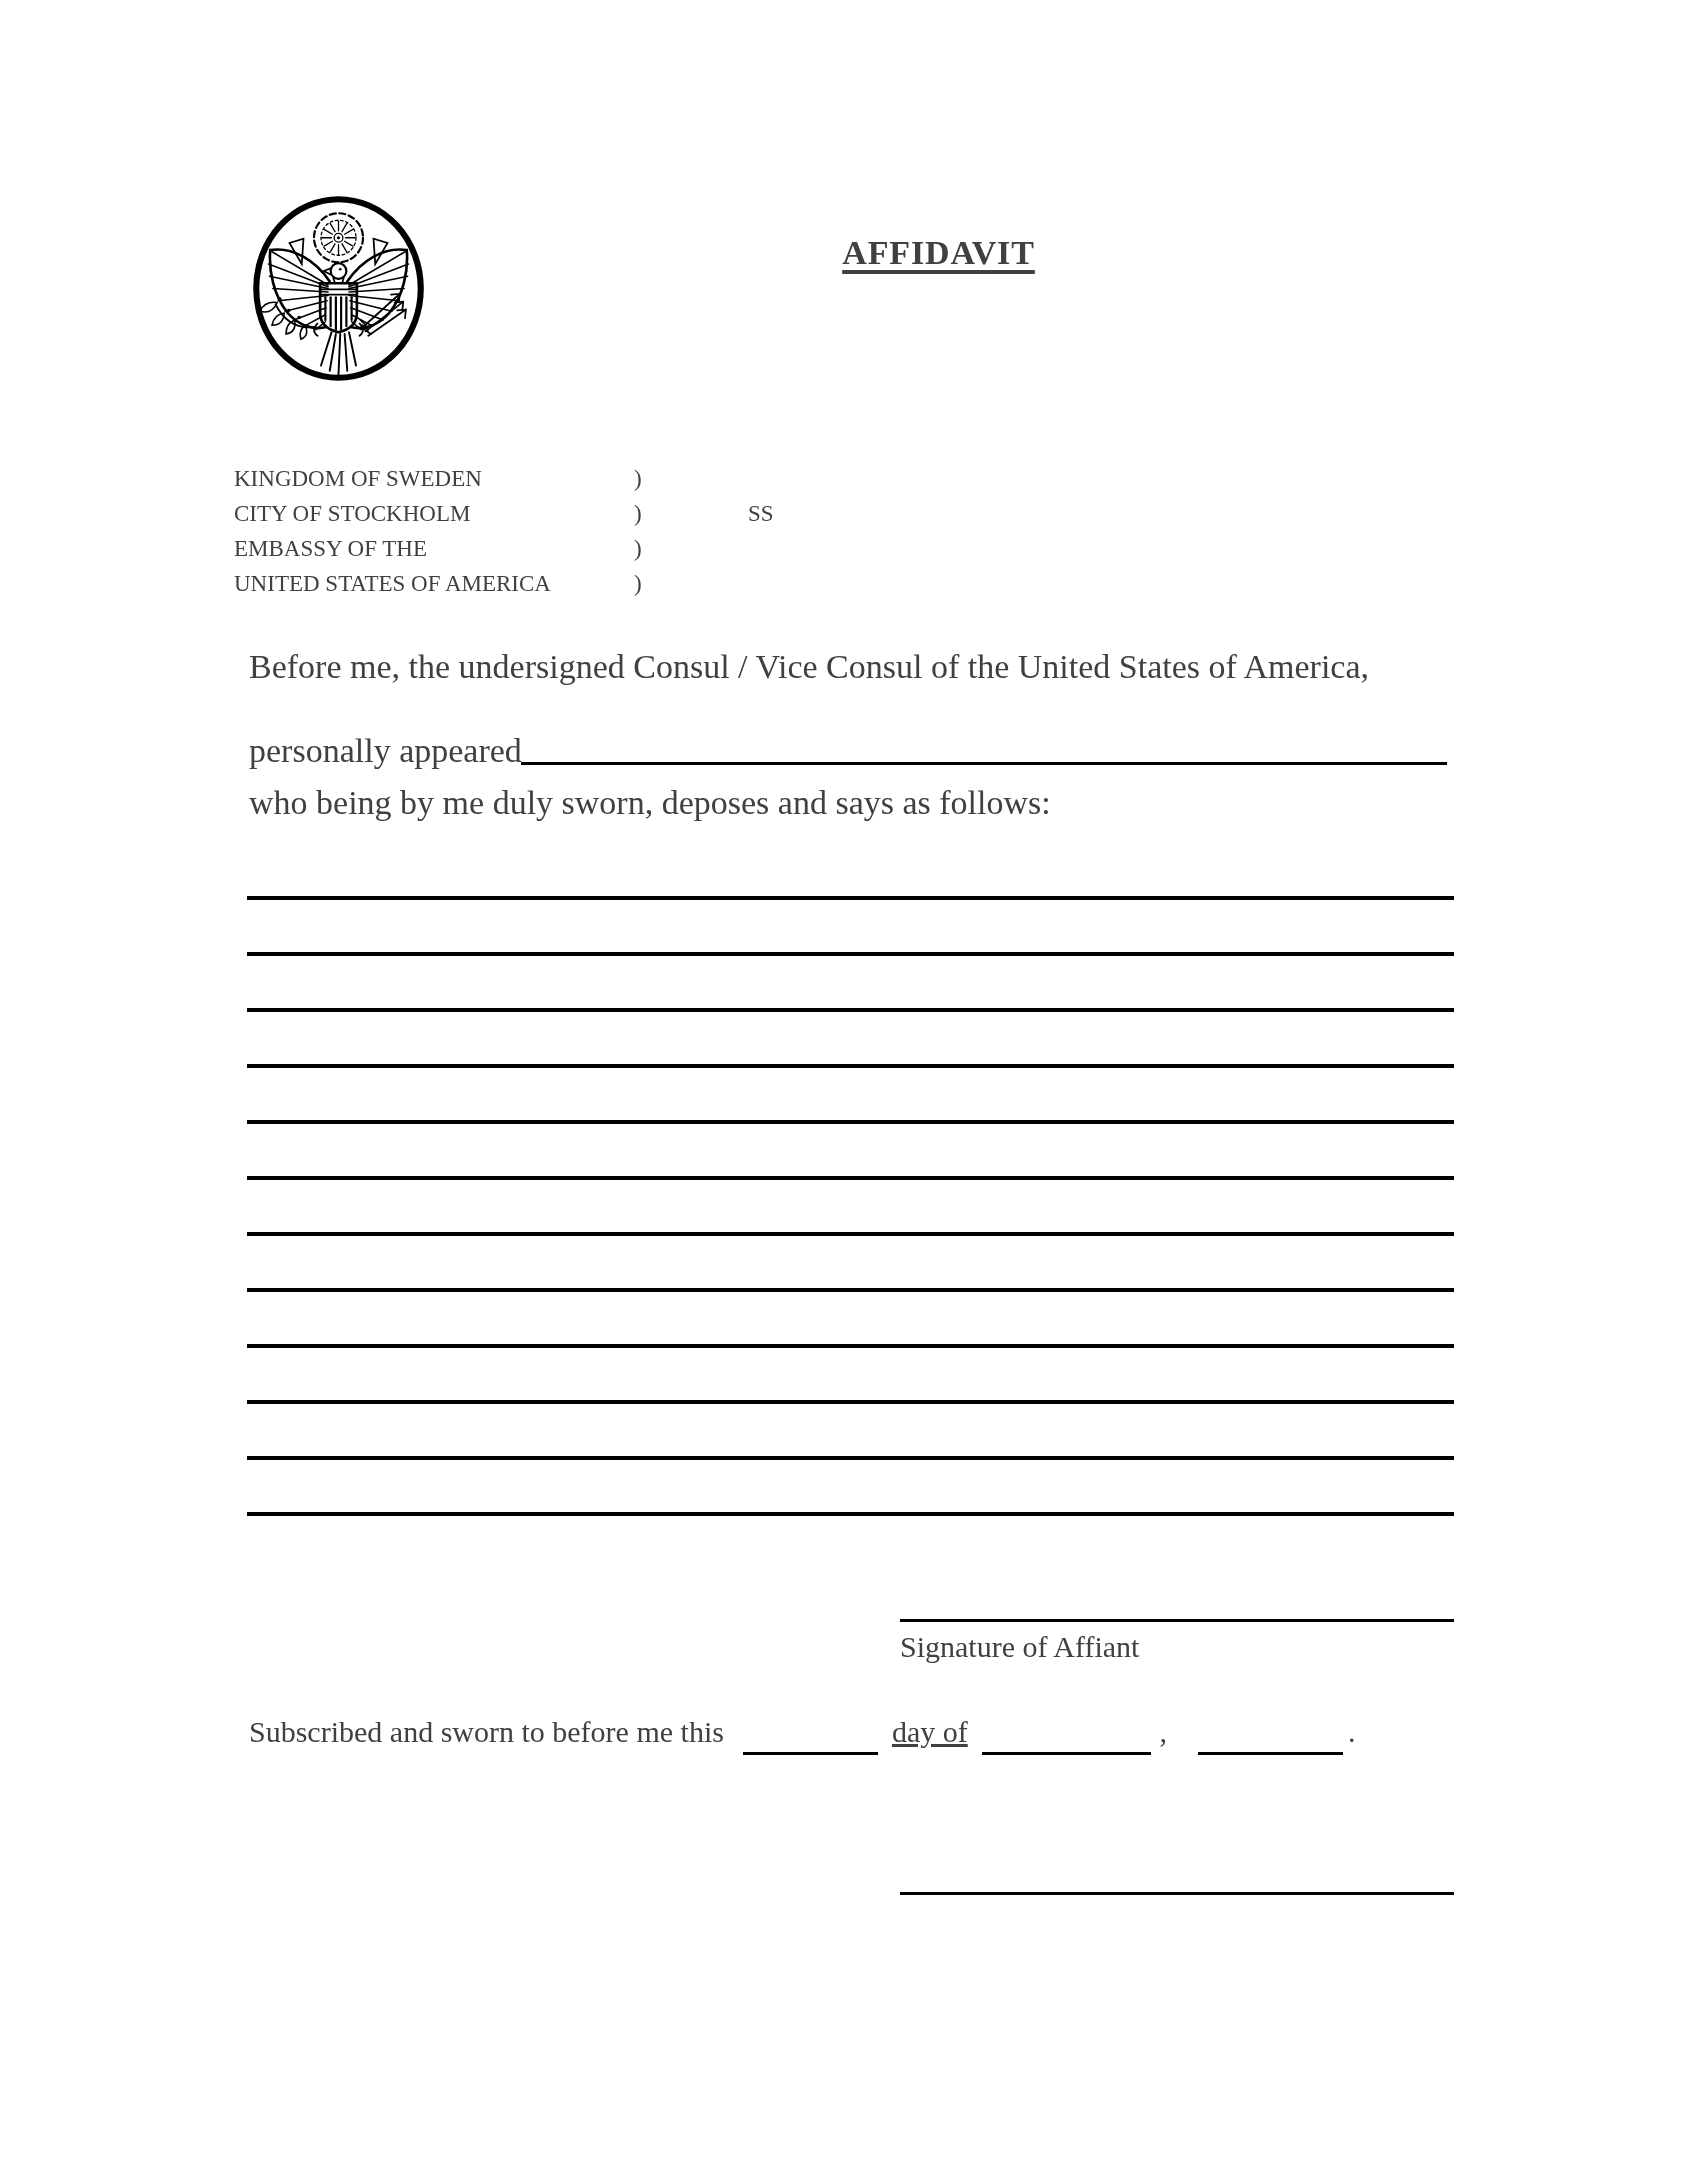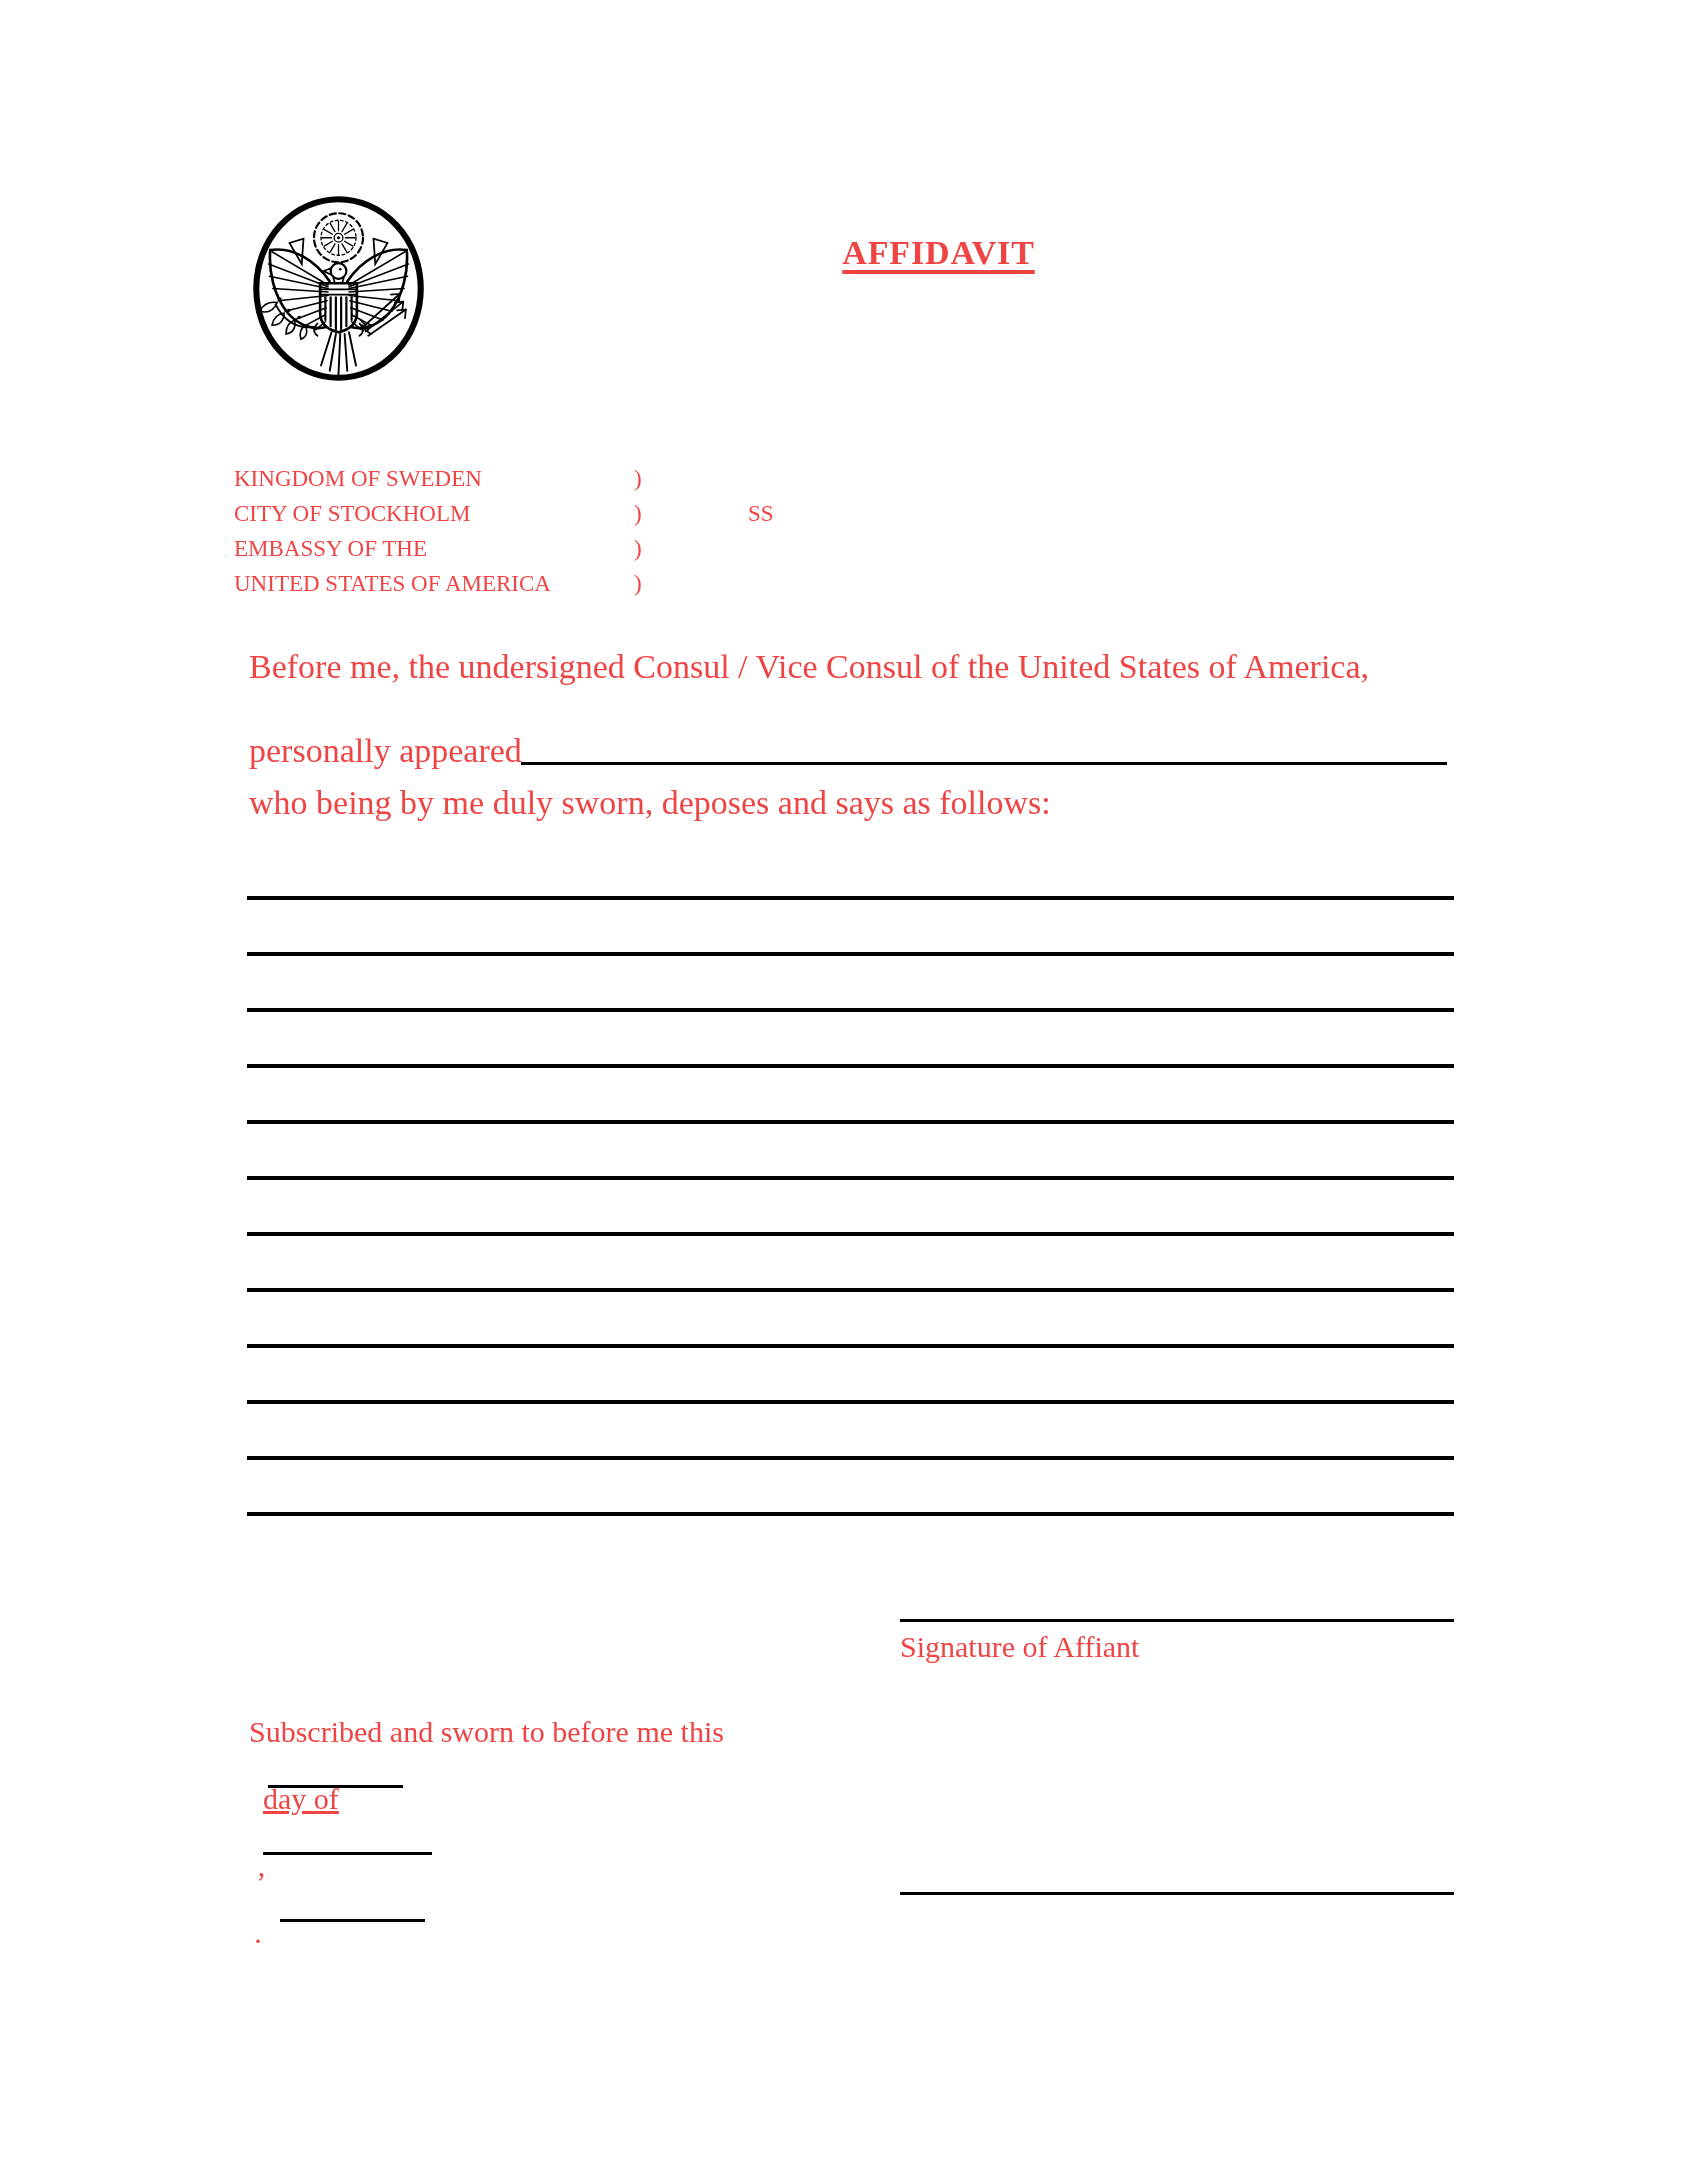--- a/index.html
+++ b/index.html
@@ -1,39 +1,39 @@
 <!DOCTYPE html>
 <html style="font-size:14px"><head>
 <meta charset="utf-8">
 <style>
   html,body{margin:0;padding:0;background:#fff;}
   .page{
     position:relative;width:1687px;height:2184px;background:#fff;
-    font-family:"Liberation Serif","DejaVu Serif",serif;color:#ef4444;overflow:hidden;
+    font-family:"Liberation Serif","DejaVu Serif",serif;color:#404040;overflow:hidden;
   }
   .seal{position:absolute;left:251px;top:194px;width:175px;height:189px;}
   .title{
     position:absolute;left:742px;top:234px;width:393px;margin:0;text-align:center;
     font-size:34px;font-weight:bold;letter-spacing:0.9px;
     text-decoration:underline;text-decoration-thickness:3.5px;text-underline-offset:6.1px;
   }
   .venue-row{position:absolute;left:234px;width:786px;height:35px;font-size:23px;white-space:nowrap;margin-top:28px;}
   .v0{top:438px}.v1{top:473px}.v2{top:508px}.v3{top:543px}
   .venue-paren{position:absolute;left:400px;}
   .venue-ss{position:absolute;left:514px;}
   .body-line{position:absolute;left:249px;margin:0;font-size:34px;white-space:nowrap;}
   .l1{top:648px}
   .appeared{top:732px}
   .appeared-blank{position:absolute;left:521px;top:762px;width:926px;height:0;border-top:3.5px solid #000;cursor:text;}
   .l3{top:784px}
   .dep-lines{position:absolute;left:247px;top:896px;width:1207px;}
   .dep-line{height:0;border-top:4.4px solid #000;margin-bottom:52px;cursor:text;}
   .sig-line{position:absolute;left:900px;top:1619px;width:554px;height:0;border-top:3.5px solid #000;cursor:text;}
   .sig-caption{position:absolute;left:900px;top:1630px;width:554px;font-size:30px;}
-  .jurat{position:absolute;left:249px;top:1715px;display:flex;align-items:flex-start;font-size:30px;white-space:nowrap;flex-direction:column;}
+  .jurat{position:absolute;left:249px;top:1715px;display:flex;align-items:flex-end;font-size:30px;white-space:nowrap;}
   .jurat .blank{display:inline-block;height:30px;border-bottom:3.5px solid #000;position:relative;top:6.1px;cursor:text;}
   .b1{width:135px;margin-left:19px;}
   .day-of{margin-left:14px;text-decoration:underline;}
   .b2{width:169px;margin-left:14px;}
   .comma{margin-left:8.7px;}
   .b3{width:145px;margin-left:31px;}
   .period{margin-left:5.2px;}
   .nt-line{position:absolute;left:900px;top:1892px;width:554px;height:0;border-top:3.5px solid #000;cursor:text;}
   .nt-caption{position:absolute;left:900px;top:1902px;width:554px;text-align:center;font-size:30px;}
 </style>

